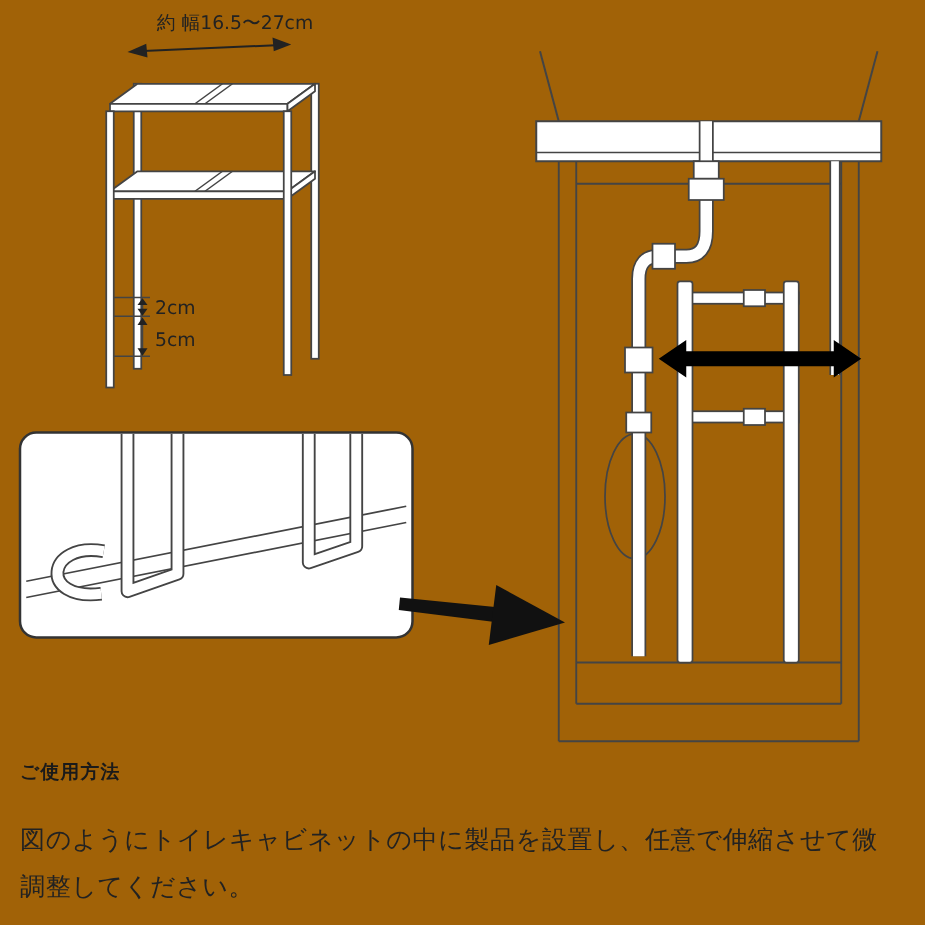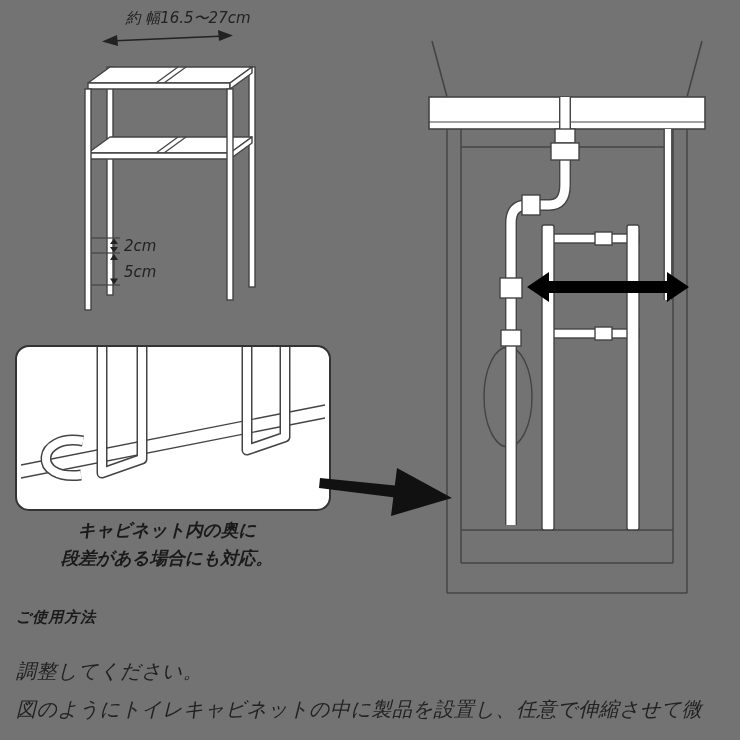--- a/index.html
+++ b/index.html
@@ -1,18 +1,18 @@
 <!DOCTYPE html>
 <html><head>
 <meta charset="utf-8">
 <style>
   html,body{margin:0;padding:0;background:#fff;}
   .stage{
-    position:relative;width:740px;height:740px;background:#737373;
-    font-family:"DejaVu Sans",sans-serif;color:#222;overflow:hidden;font-style:italic;
+    position:relative;width:740px;height:740px;background:#a16207;
+    font-family:"DejaVu Sans",sans-serif;color:#222;overflow:hidden;
   }
   .abs{position:absolute;}
   svg text{font-family:"DejaVu Sans",sans-serif;fill:#222;}
   .callout-box{
     position:absolute;left:15px;top:345px;width:312px;height:162px;
     border:2.5px solid #333;border-radius:14px;overflow:hidden;background:#fff;
   }
   .callout-caption{
     position:absolute;left:22px;top:516px;width:290px;text-align:center;
     font-size:17.5px;font-weight:700;line-height:1.62;color:#1a1a1a;
@@ -161,24 +161,20 @@
         <path d="M230,-8 V103 L268,90 V-8" stroke="#fff" stroke-width="8" fill="none" stroke-linejoin="round"></path>
       </g>
     </svg>
   </div>
 
   <svg class="abs" style="left:318px;top:458px" width="140" height="64" viewBox="0 0 140 64">
     <polygon points="2,20 82,28 81,40 1,30" fill="#111"></polygon>
     <polygon points="79,10 134,40 73,58" fill="#111"></polygon>
   </svg>
 
-  <div class="callout-caption">
-    <div>キャビネット内の奥に</div>
-    <div>段差がある場合にも対応。</div>
-  </div>
 
   <div class="usage-heading">ご使用方法</div>
   <div class="usage-body">
+    <div>図のようにトイレキャビネットの中に製品を設置し、任意で伸縮させて微</div>
     <div>調整してください。</div>
-    <div>図のようにトイレキャビネットの中に製品を設置し、任意で伸縮させて微</div>
   </div>
 
 </div>
 
 </body></html>

